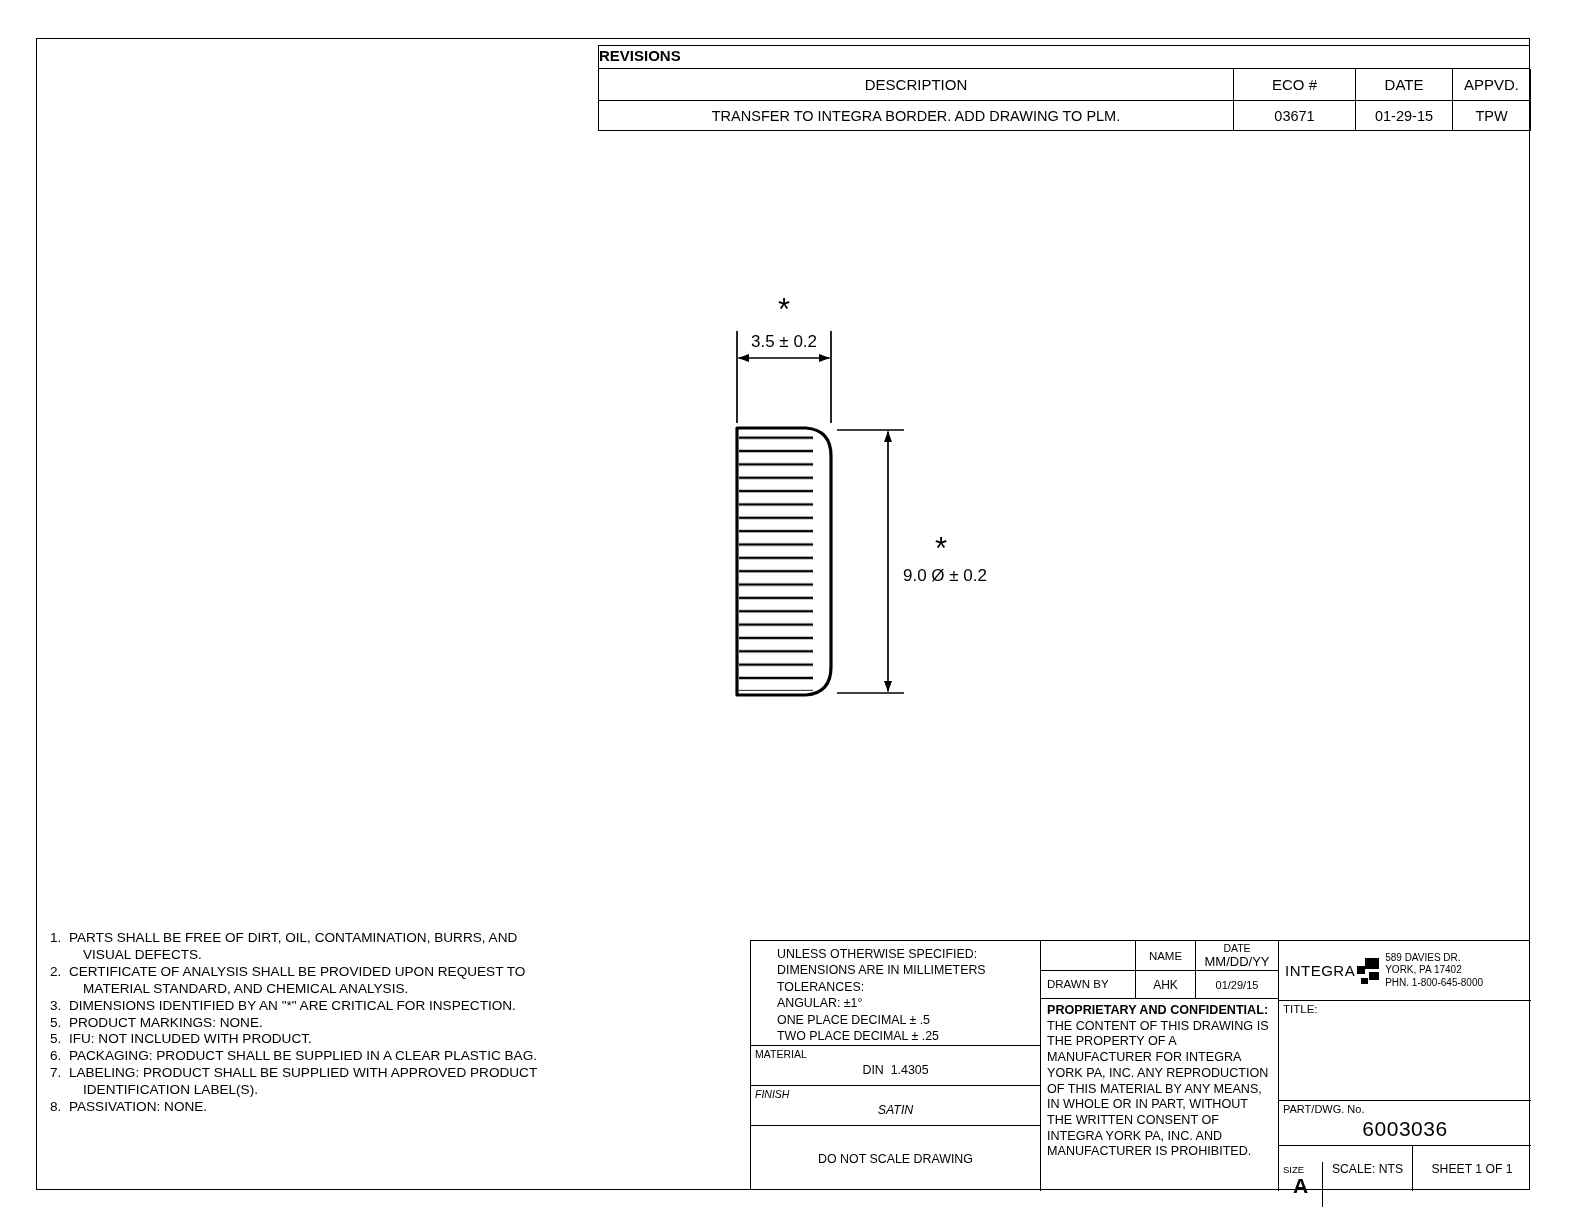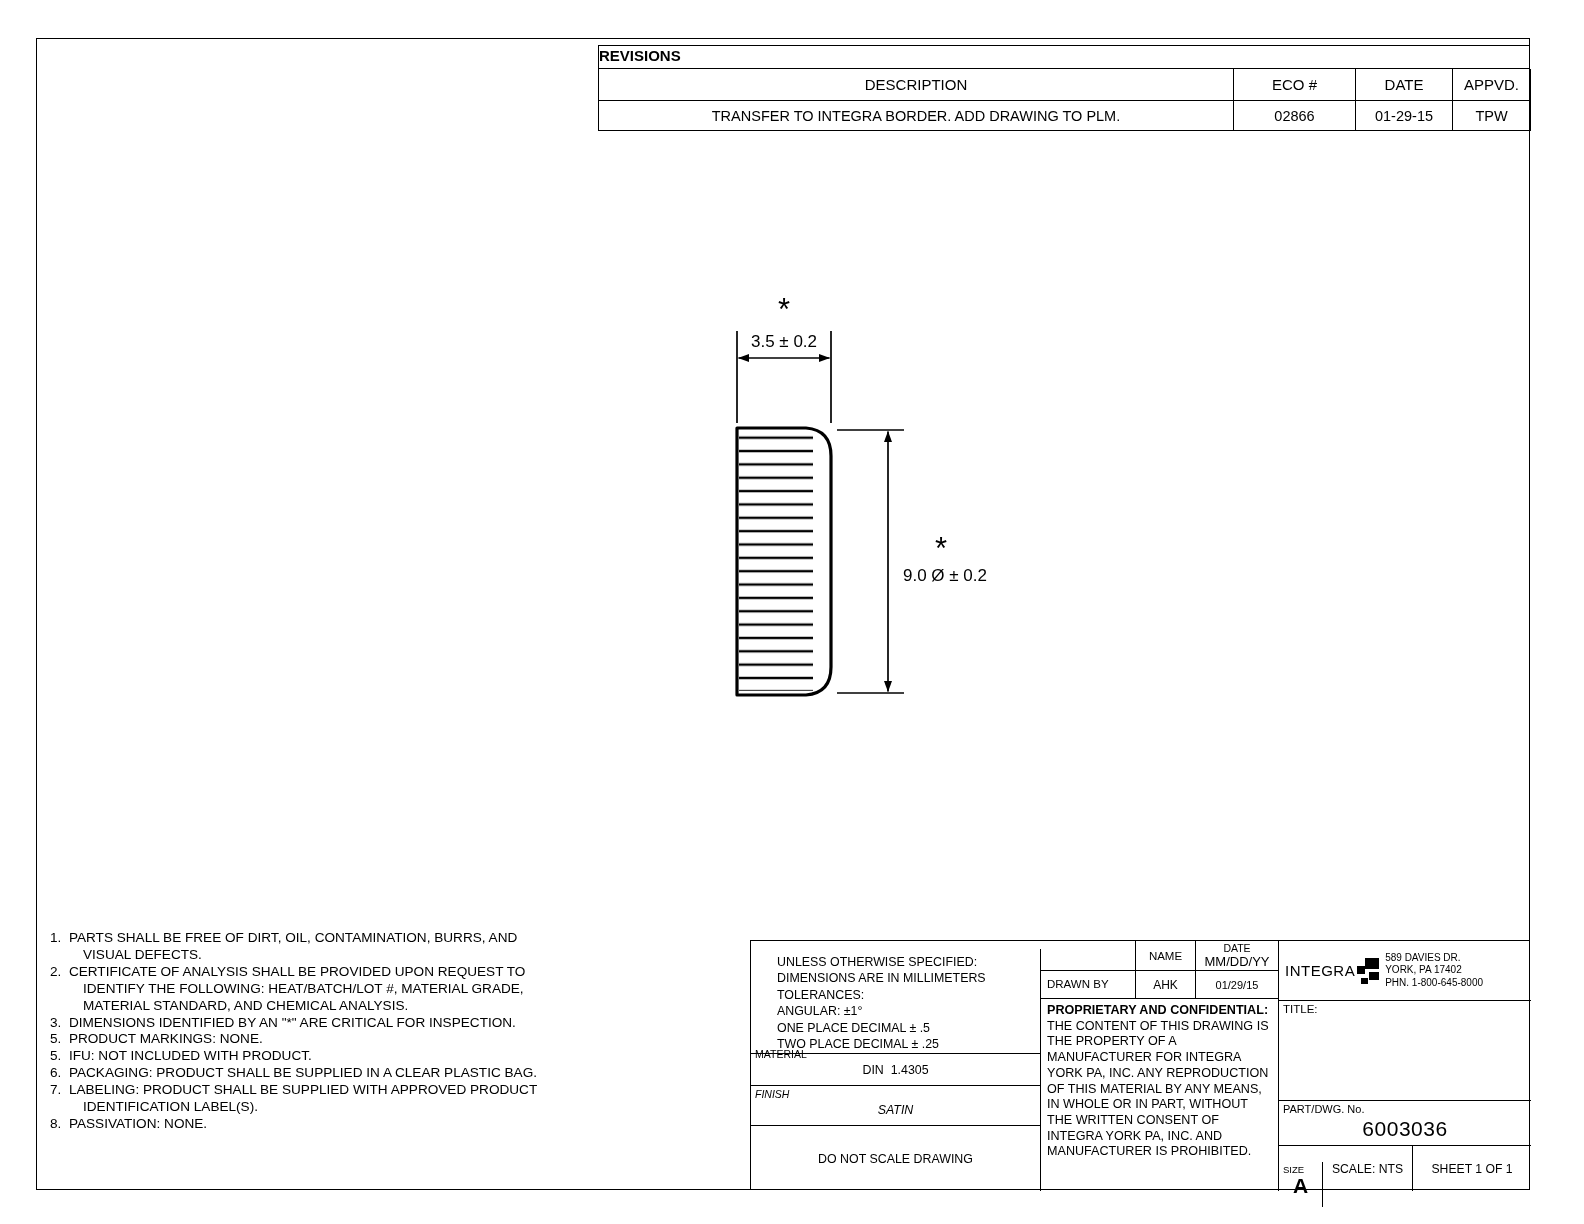--- a/index.html
+++ b/index.html
@@ -62,21 +62,21 @@
   <div class="abs rev">
     <div class="rev-title">REVISIONS</div>
     <div class="rev-row">
       <div class="rev-cell rev-head">DESCRIPTION</div>
       <div class="rev-cell rev-head">ECO #</div>
       <div class="rev-cell rev-head">DATE</div>
       <div class="rev-cell rev-head">APPVD.</div>
     </div>
     <div class="rev-row">
       <div class="rev-cell rev-data">TRANSFER TO INTEGRA BORDER. ADD DRAWING TO PLM.</div>
-      <div class="rev-cell rev-data">02866</div>
+      <div class="rev-cell rev-data">03671</div>
       <div class="rev-cell rev-data">01-29-15</div>
       <div class="rev-cell rev-data">TPW</div>
     </div>
   </div>
 
   <svg class="abs draw" width="1584" height="1224" viewBox="0 0 1584 1224">
     <defs>
       <marker id="arr" markerWidth="11" markerHeight="8" refX="10.5" refY="4" orient="auto-start-reverse" markerUnits="userSpaceOnUse">
         <path d="M0,0 L11,4 L0,8 Z" fill="#000"></path>
       </marker>
@@ -102,34 +102,33 @@
       <line x1="888" y1="431.5" x2="888" y2="691.5" marker-start="url(#arr)" marker-end="url(#arr)"></line>
     </g>
     <text x="941" y="559" text-anchor="middle" font-size="31" font-family="Liberation Sans, sans-serif">*</text>
     <text x="903" y="581" text-anchor="start" font-size="17" font-family="Liberation Sans, sans-serif">9.0 Ø ± 0.2</text>
   </svg>
 
   <div class="abs notes">
     <div class="note-line">1.  PARTS SHALL BE FREE OF DIRT, OIL, CONTAMINATION, BURRS, AND</div>
     <div class="note-line note-cont">VISUAL DEFECTS.</div>
     <div class="note-line">2.  CERTIFICATE OF ANALYSIS SHALL BE PROVIDED UPON REQUEST TO</div>
-    <div class="note-line note-cont">IDENTIFY THE FOLLOWING: HEAT/BATCH/LOT #, MATERIAL GRADE,</div>
     <div class="note-line note-cont">MATERIAL STANDARD, AND CHEMICAL ANALYSIS.</div>
     <div class="note-line">3.  DIMENSIONS IDENTIFIED BY AN "*" ARE CRITICAL FOR INSPECTION.</div>
     <div class="note-line">5.  PRODUCT MARKINGS: NONE.</div>
     <div class="note-line">5.  IFU: NOT INCLUDED WITH PRODUCT.</div>
     <div class="note-line">6.  PACKAGING: PRODUCT SHALL BE SUPPLIED IN A CLEAR PLASTIC BAG.</div>
     <div class="note-line">7.  LABELING: PRODUCT SHALL BE SUPPLIED WITH APPROVED PRODUCT</div>
     <div class="note-line note-cont">IDENTIFICATION LABEL(S).</div>
     <div class="note-line">8.  PASSIVATION: NONE.</div>
   </div>
 
   <div class="abs tblock">
 
-    <div class="tb br bb" style="left:0;top:0;width:290px;height:105px;margin-top:8px;">
+    <div class="tb br bb" style="left:0;top:0;width:290px;height:105px;">
       <div class="tol-lines">
         <div>UNLESS OTHERWISE SPECIFIED:</div>
         <div>DIMENSIONS ARE IN MILLIMETERS</div>
         <div>TOLERANCES:</div>
         <div>ANGULAR: ±1°</div>
         <div>ONE PLACE DECIMAL ± .5</div>
         <div>TWO PLACE DECIMAL ± .25</div>
       </div>
     </div>
 

